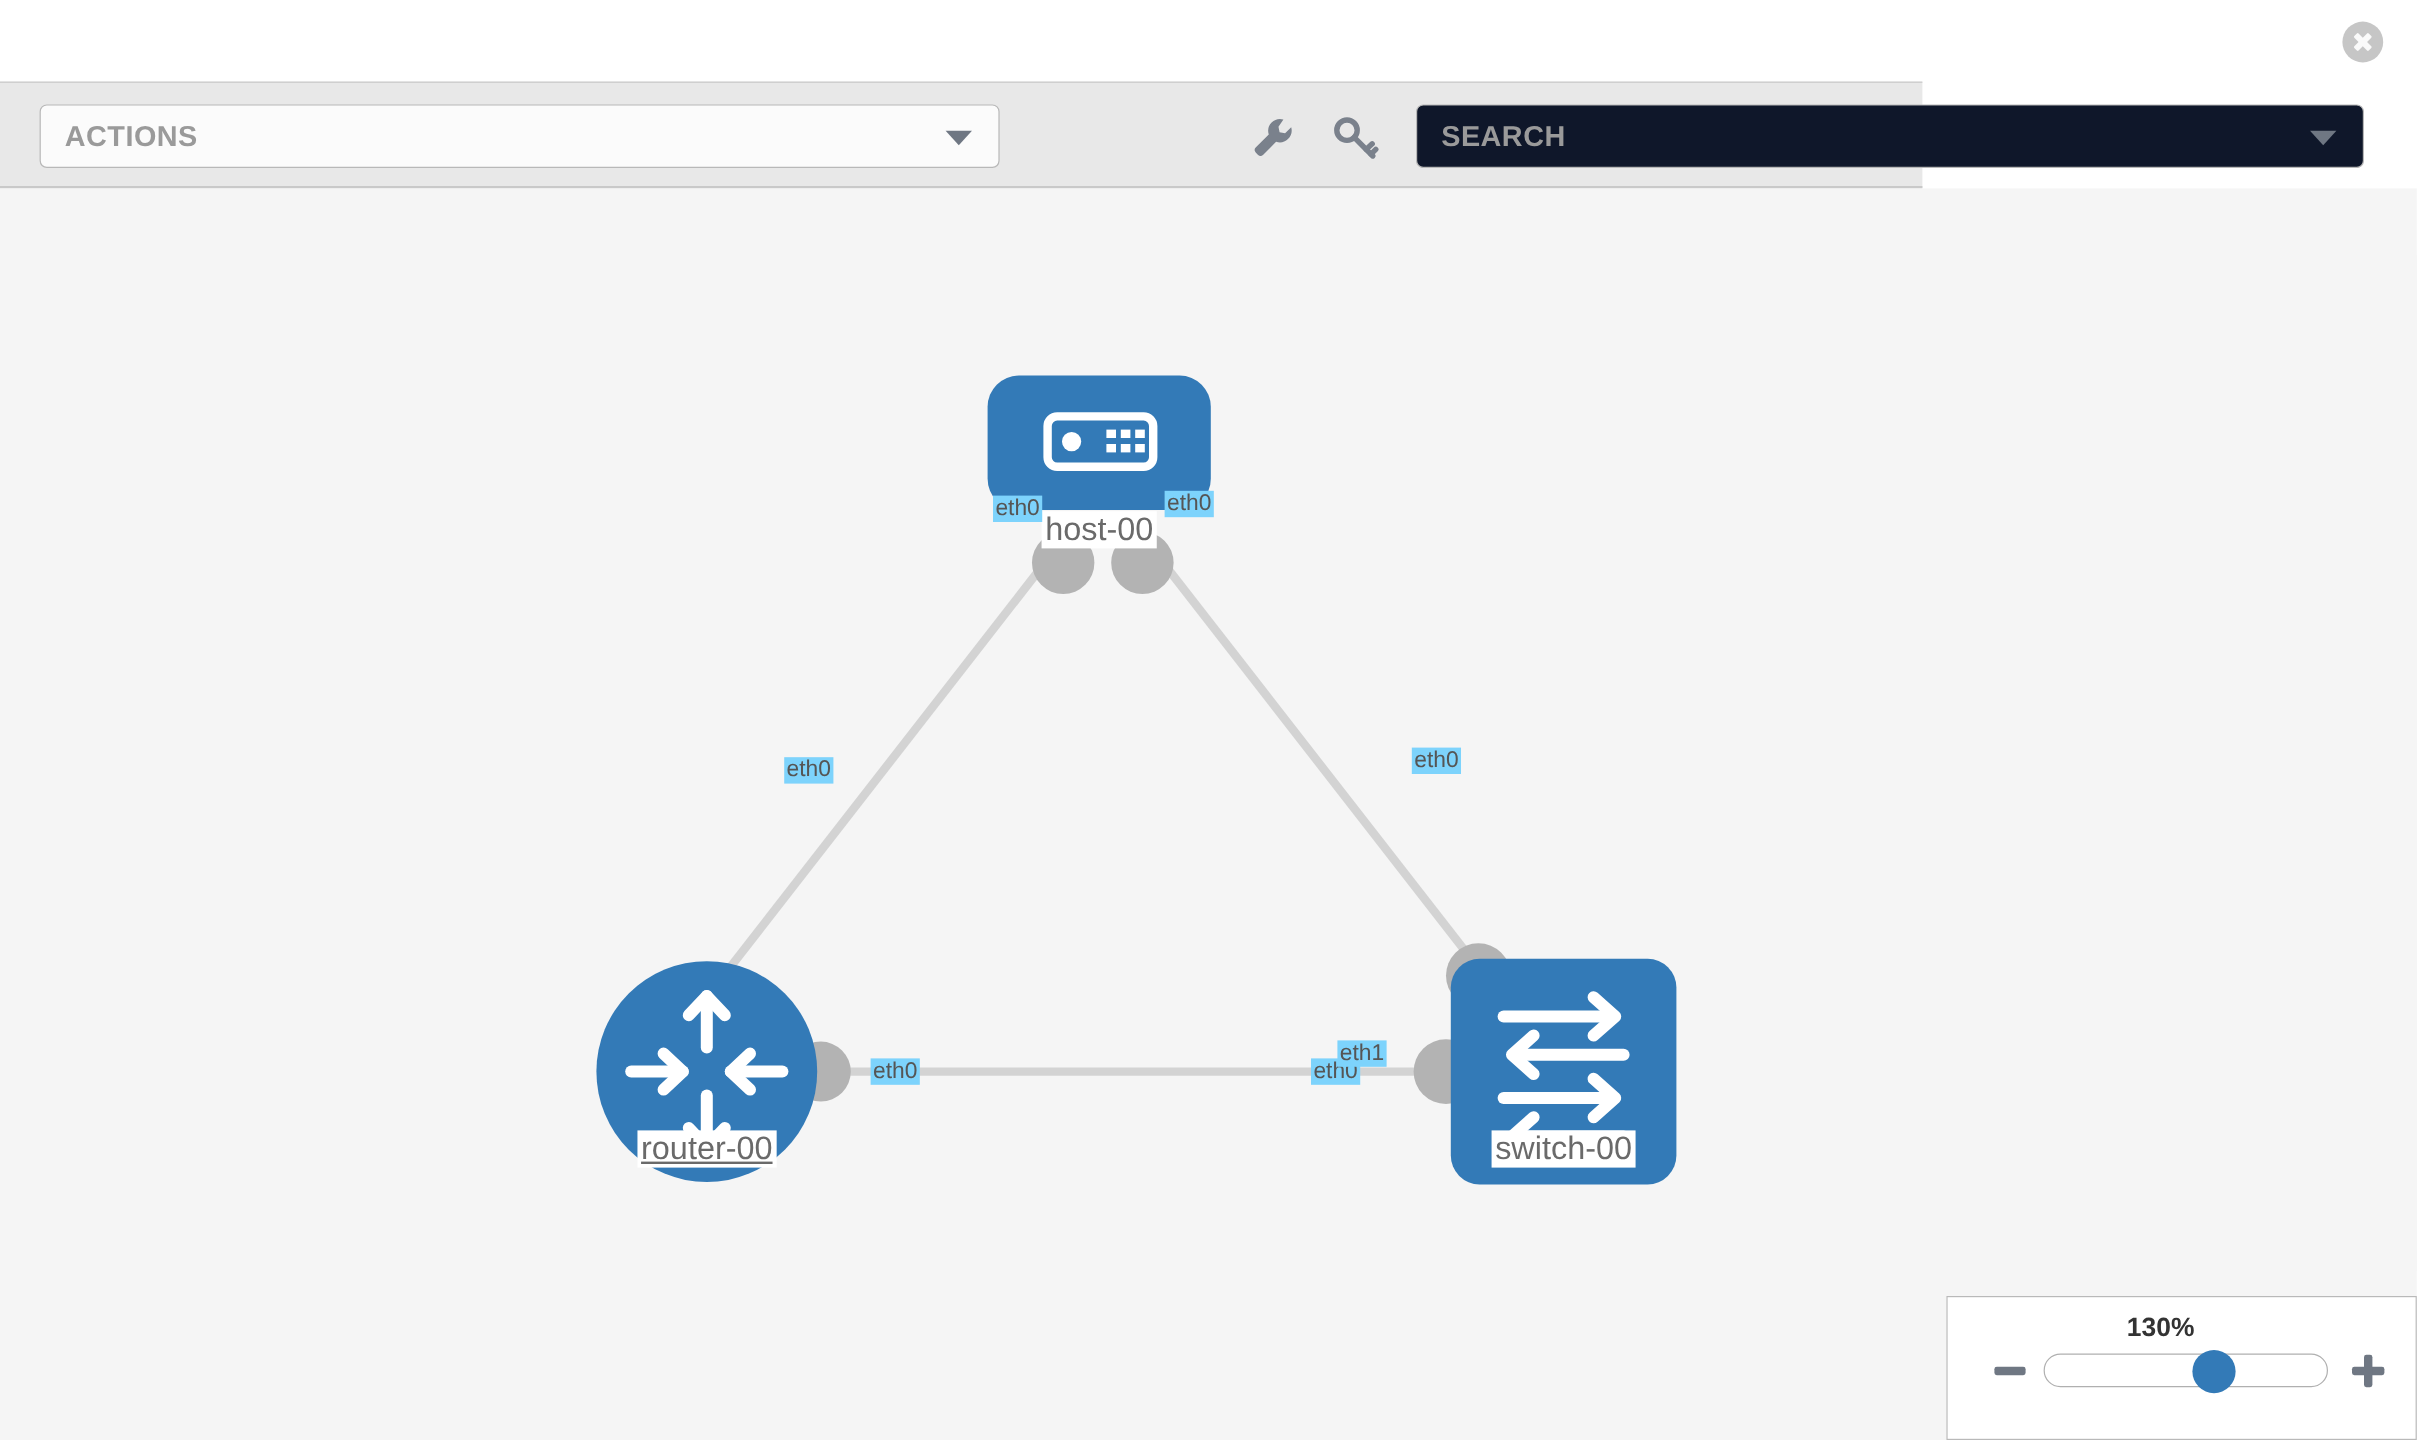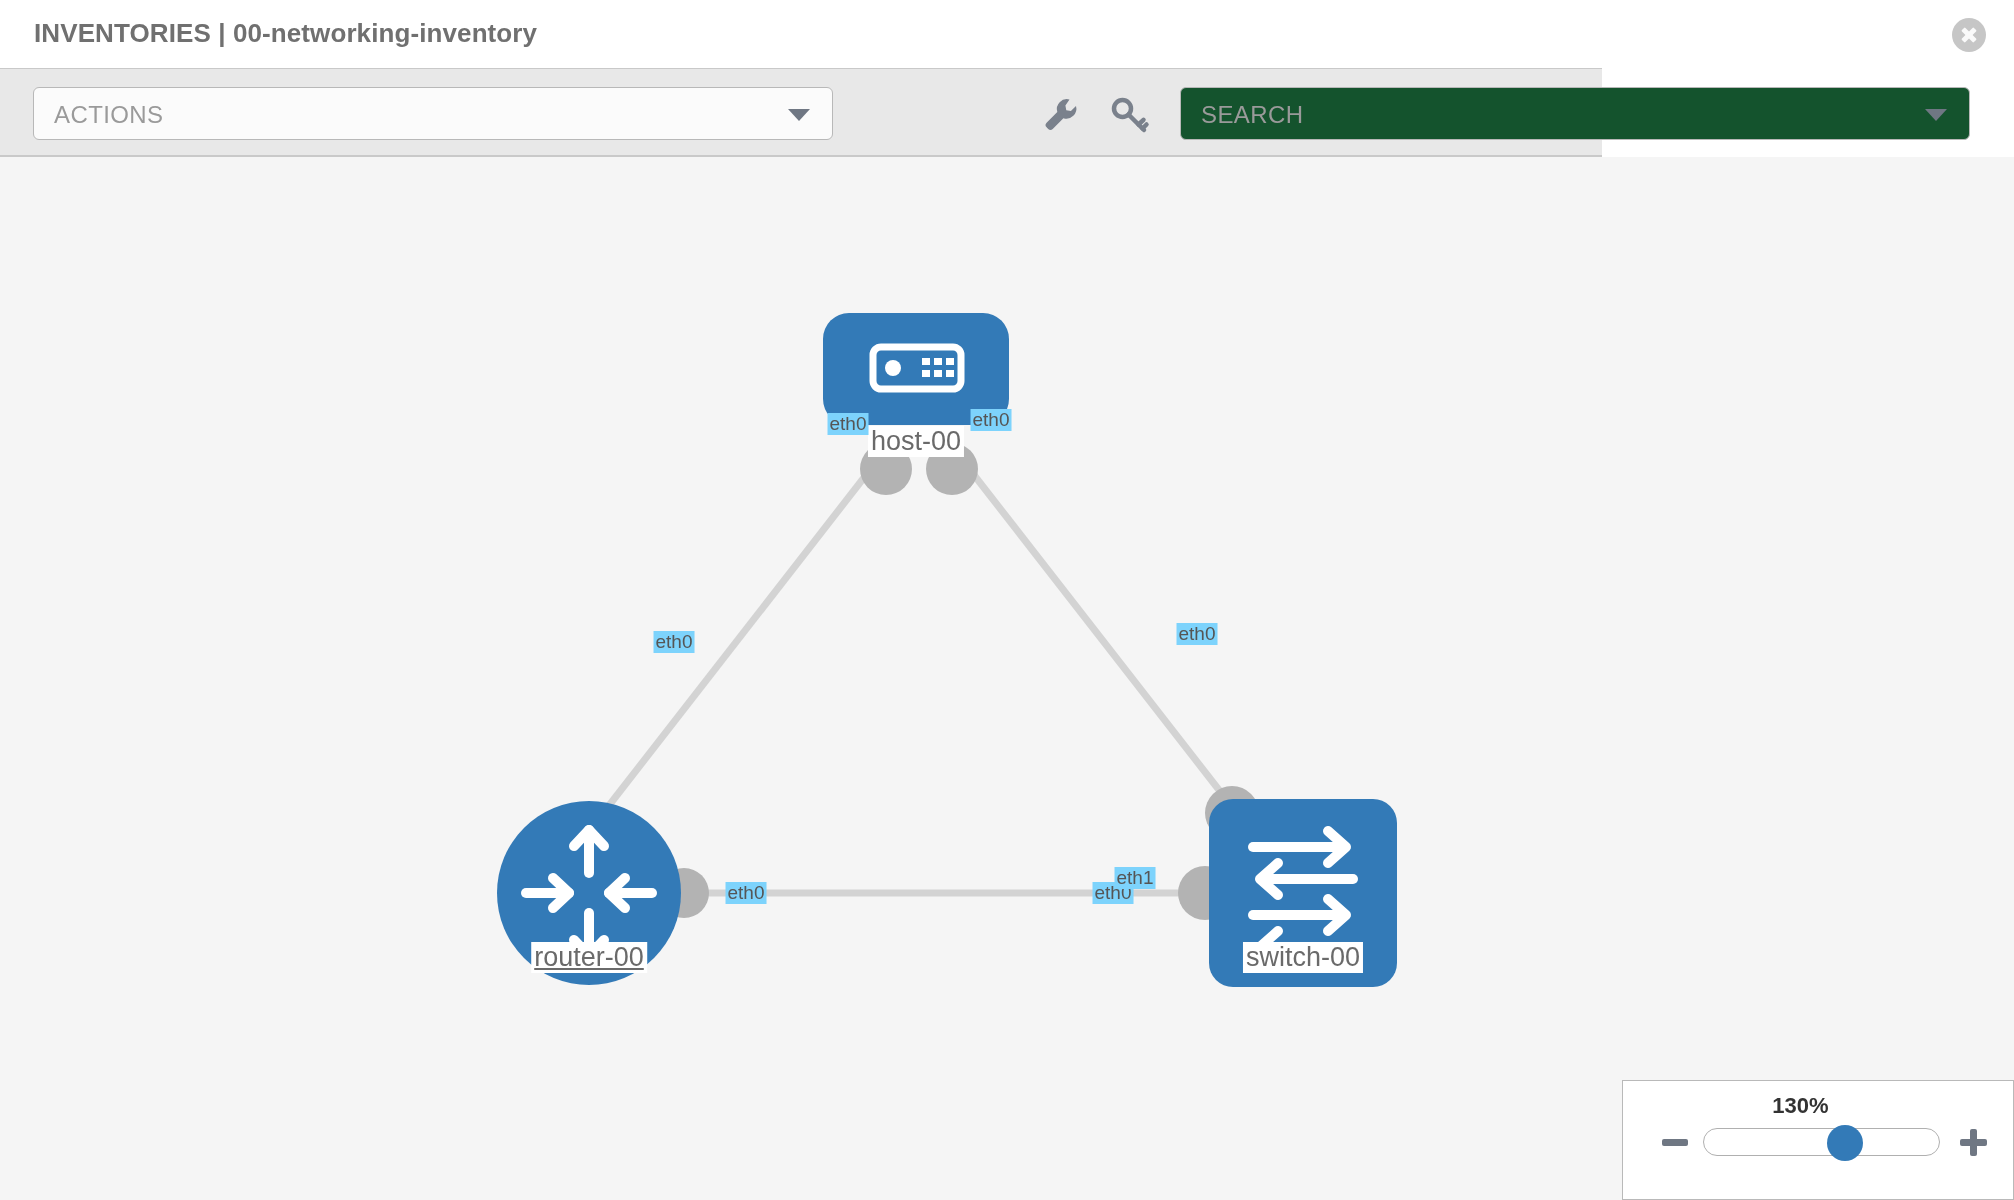--- a/index.html
+++ b/index.html
@@ -68,20 +68,21 @@
   
   .toolbar {
     position: absolute;
     left: 0; top: 68px;
     width: 1602px;
     height: 89px;
     background: #e8e8e8;
     border-top: 1px solid #c9c9c9;
     border-bottom: 2px solid #c9c9c9;
     box-sizing: border-box;
+    font-weight: bold;
   }
   .actions-select {
     position: absolute;
     left: 33px;
     top: 18px;
     width: 800px;
     height: 53px;
     background: #fbfbfb;
     border: 1px solid #b8b8b8;
     border-radius: 6px;
@@ -114,21 +115,21 @@
   }
   .wrench-icon { left: 1040px; }
   .key-icon    { left: 1108px; }
 
   .search-box {
     position: absolute;
     left: 1180px;
     top: 18px;
     width: 790px;
     height: 53px;
-    background: #14532d;
+    background: #0f172a;
     border: 1px solid #b8b8b8;
     border-radius: 6px;
     box-sizing: border-box;
     cursor: text;
   }
   .search-label {
     position: absolute;
     left: 20px;
     top: 13px;
     font-size: 24px;
@@ -246,21 +247,20 @@
     background: #337ab7;
     cursor: grab;
   }
 </style>
 </head>
 <body>
 
 <div class="app">
 
   <div class="header">
-    <div class="header-title">INVENTORIES | 00-networking-inventory</div>
     <button class="close-btn"></button>
   </div>
 
   <div class="toolbar">
 
     <div class="actions-select">
       <span class="actions-label">ACTIONS</span>
       <span class="caret actions-caret"></span>
     </div>
 

